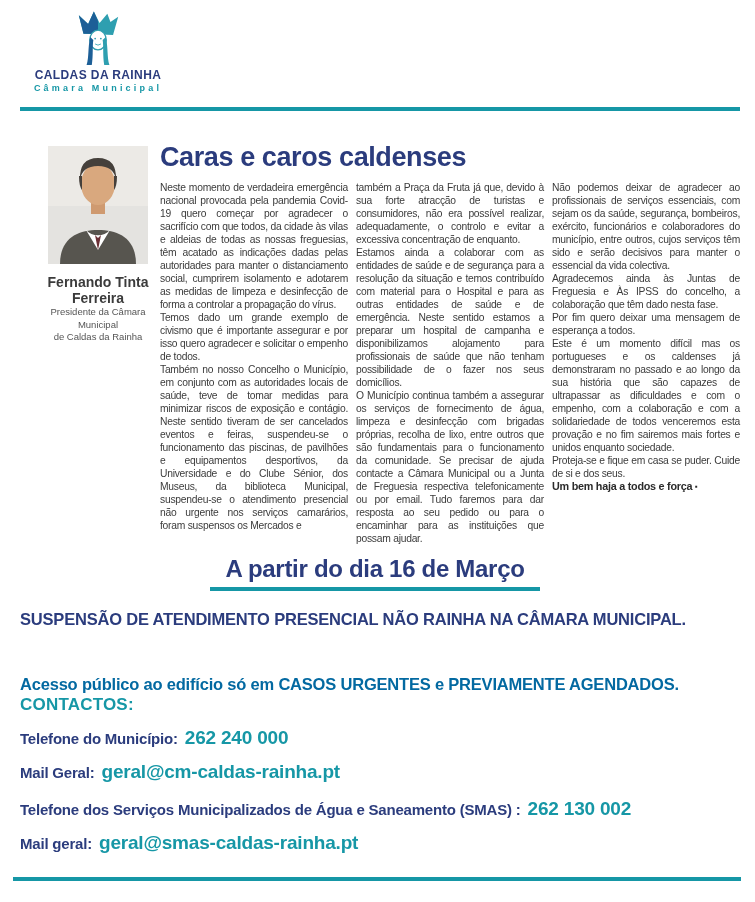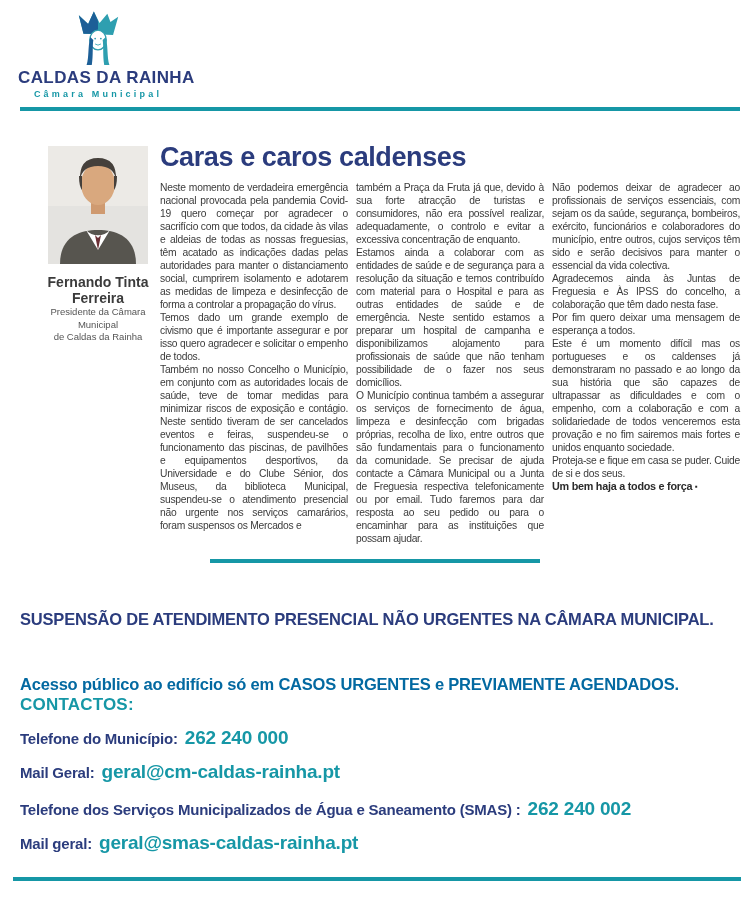--- a/index.html
+++ b/index.html
@@ -8,21 +8,21 @@
     position:relative;
     width:755px; height:902px;
     background:#ffffff;
     font-family:"Liberation Sans", sans-serif;
     overflow:hidden;
   }
   
   .logo { position:absolute; left:18px; top:10px; width:160px; text-align:center; }
   .logo svg { display:block; margin:0 auto; }
   .brand-name {
-    margin-top:2px; font-size:17px; font-weight:bold; color:#2B3C7D;
+    margin-top:2px; font-size:12px; font-weight:bold; color:#2B3C7D;
     letter-spacing:0.4px; white-space:nowrap;
   }
   .brand-sub {
     margin-top:1px; font-size:9px; font-weight:bold; color:#1697A6;
     letter-spacing:3.2px; white-space:nowrap;
   }
   .rule { position:absolute; height:4px; background:#1697A6; }
   .top-rule { left:20px; right:15px; top:107px; }
   .bottom-rule { left:13px; right:14px; top:877px; }
 
@@ -127,36 +127,37 @@
             <p>Por fim quero deixar uma mensagem de esperança a todos.</p>
             <p>Este é um momento difícil mas os portugueses e os caldenses já demonstraram no passado e ao longo da sua história que são capazes de ultrapassar as dificuldades e com o empenho, com a colaboração e com a solidariedade de todos venceremos esta provação e no fim sairemos mais fortes e unidos enquanto sociedade.</p>
             <p>Proteja-se e fique em casa se puder. Cuide de si e dos seus.</p>
           </div>
         <p class="closing"><span>Um bem haja a todos e força</span> <span class="end-mark">▪</span></p>
       </div>
     </div>
   </section>
 
   <div class="banner">
+    <div class="banner-heading">A partir do dia 16 de Março</div>
     <div class="banner-rule"></div>
   </div>
 
-  <div class="notice-line1">SUSPENSÃO DE ATENDIMENTO PRESENCIAL NÃO URGENTES NA CÂMARA MUNICIPAL.</div>
+  <div class="notice-line1">SUSPENSÃO DE ATENDIMENTO PRESENCIAL NÃO RAINHA NA CÂMARA MUNICIPAL.</div>
   <div class="notice-line2">Acesso público ao edifício só em CASOS URGENTES e PREVIAMENTE AGENDADOS.</div>
 
   <div class="contacts-heading">CONTACTOS:</div>
 
   <div class="contact-row row-0">
     <span class="label">Telefone do Município:</span><span class="value">262 240 000</span>
   </div>
   <div class="contact-row row-1">
     <span class="label">Mail Geral:</span><span class="value">geral@cm-caldas-rainha.pt</span>
   </div>
   <div class="contact-row row-2">
-    <span class="label">Telefone dos Serviços Municipalizados de Água e Saneamento (SMAS) :</span><span class="value">262 240 002</span>
+    <span class="label">Telefone dos Serviços Municipalizados de Água e Saneamento (SMAS) :</span><span class="value">262 130 002</span>
   </div>
   <div class="contact-row row-3">
     <span class="label">Mail geral:</span><span class="value">geral@smas-caldas-rainha.pt</span>
   </div>
 
   <div class="rule bottom-rule"></div>
 
 </div>
 
 </body></html>

